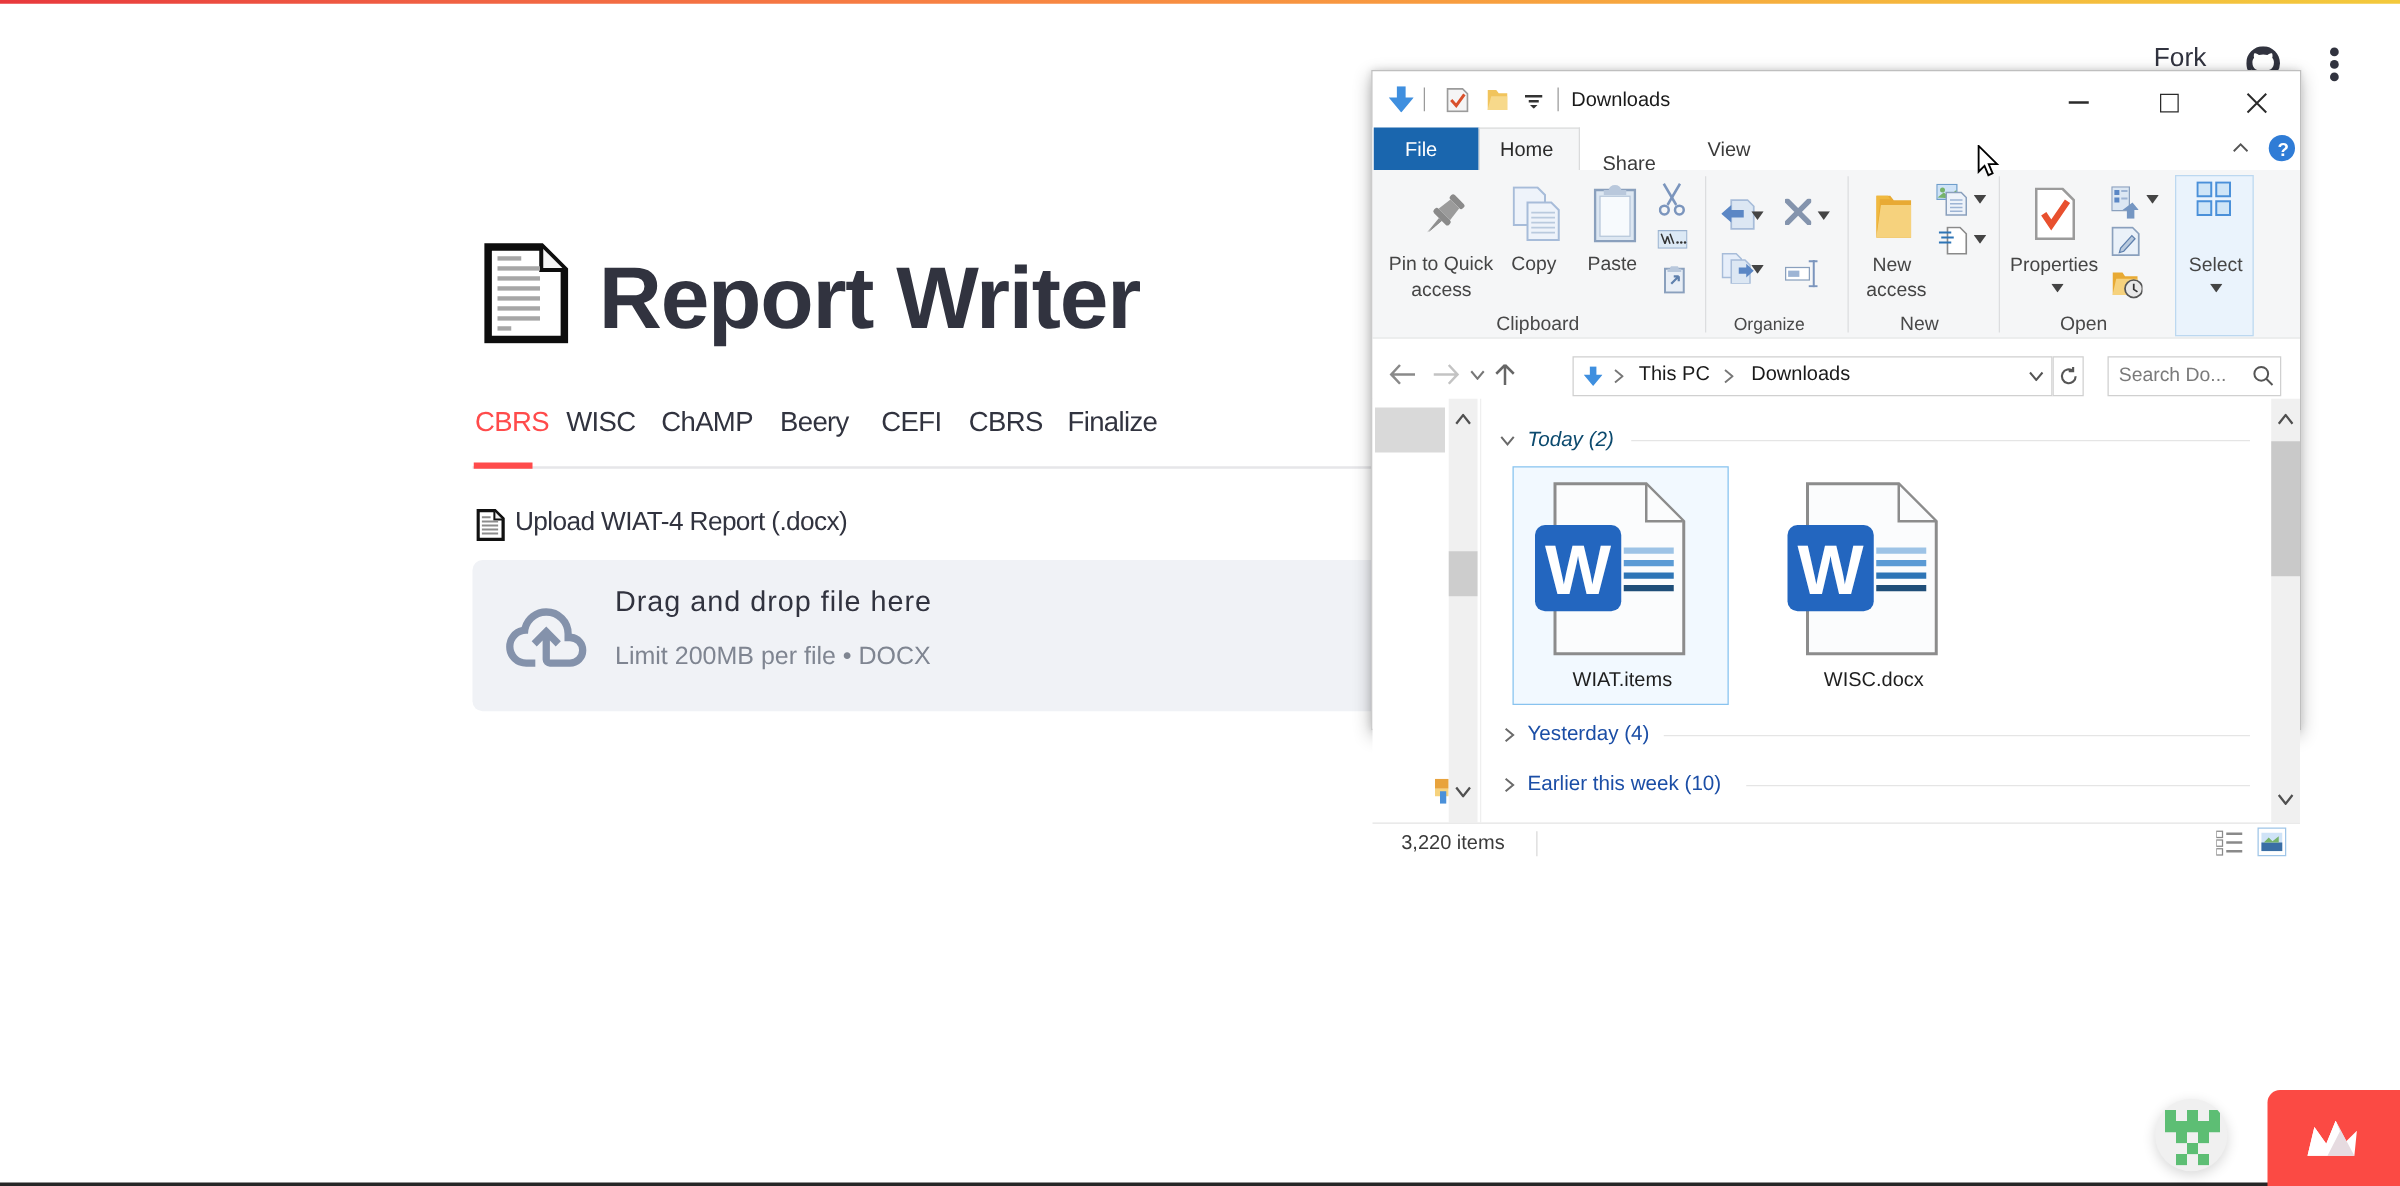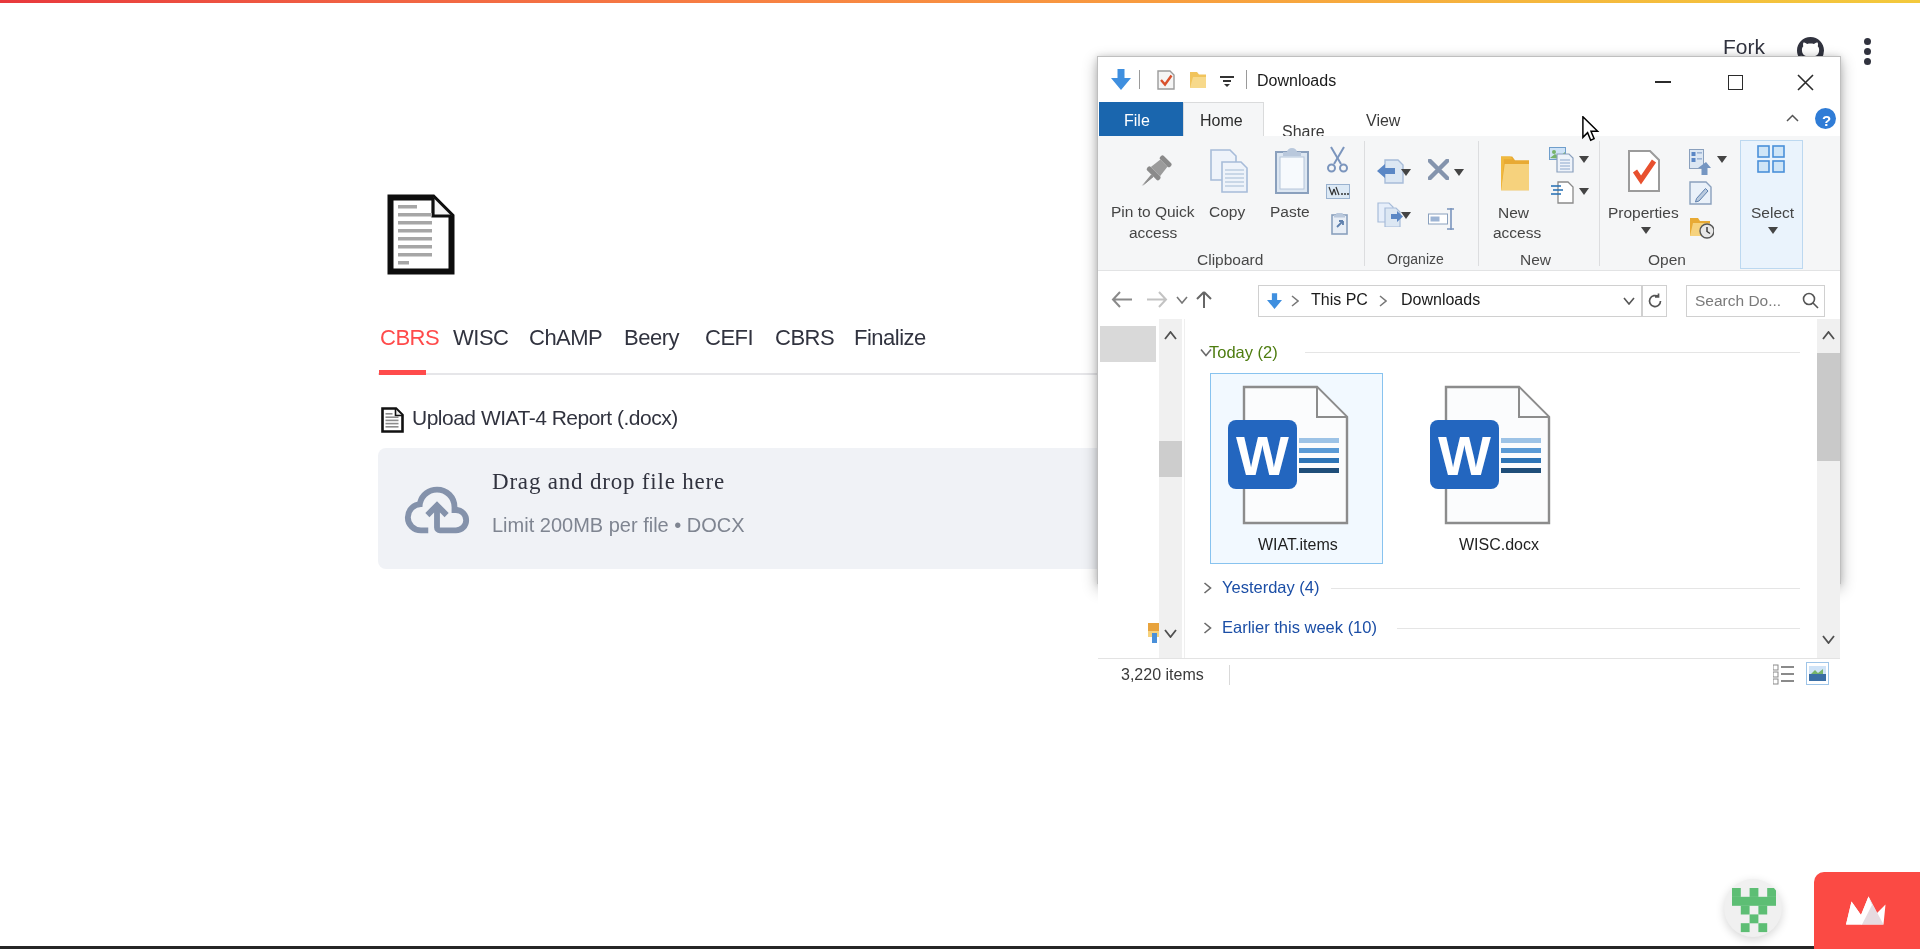--- a/index.html
+++ b/index.html
@@ -24,20 +24,21 @@
       <rect x="11" y="11" width="19" height="3.5"></rect>
       <rect x="11" y="19" width="34" height="3.5"></rect>
       <rect x="11" y="27" width="34" height="3.5"></rect>
       <rect x="11" y="35" width="34" height="3.5"></rect>
       <rect x="11" y="43" width="34" height="3.5"></rect>
       <rect x="11" y="51" width="34" height="3.5"></rect>
       <rect x="11" y="59" width="34" height="3.5"></rect>
       <rect x="11" y="67" width="11" height="3.5"></rect>
     </g>
   </svg>
+  <div class="txt" id="title" style="left:479px;top:203px;font-size:70px;font-weight:700;color:#31333F;letter-spacing:-1px;">Report Writer</div>
 
   <div class="txt tab" style="left:380px;top:327px;font-size:22px;letter-spacing:-0.5px;color:#ff4b4b;">CBRS</div>
   <div class="txt tab" style="left:453px;top:327px;font-size:22px;letter-spacing:-0.5px;color:#31333F;">WISC</div>
   <div class="txt tab" style="left:529px;top:327px;font-size:22px;letter-spacing:-0.5px;color:#31333F;">ChAMP</div>
   <div class="txt tab" style="left:624px;top:327px;font-size:22px;letter-spacing:-0.5px;color:#31333F;">Beery</div>
   <div class="txt tab" style="left:705px;top:327px;font-size:22px;letter-spacing:-0.5px;color:#31333F;">CEFI</div>
   <div class="txt tab" style="left:775px;top:327px;font-size:22px;letter-spacing:-0.5px;color:#31333F;">CBRS</div>
   <div class="txt tab" style="left:854px;top:327px;font-size:22px;letter-spacing:-0.5px;color:#31333F;">Finalize</div>
   <div class="abs" style="left:378px;top:373px;width:1164px;height:2px;background:#e6e6e9;"></div>
   <div class="abs" style="left:379px;top:370px;width:47px;height:5px;background:#ff4b4b;"></div>
@@ -52,21 +53,21 @@
       <rect x="4.5" y="15.8" width="13" height="1.6"></rect>
       <rect x="4.5" y="19" width="13" height="1.6"></rect>
     </g>
   </svg>
   <div class="txt" id="subhdr" style="left:412px;top:407px;font-size:21px;font-weight:400;letter-spacing:-0.5px;color:#31333F;">Upload WIAT-4 Report (.docx)</div>
 
   <div class="abs" style="left:378px;top:448px;width:1164px;height:121px;background:#f0f2f6;border-radius:8px;"></div>
   <svg class="abs" style="left:402px;top:475px;" width="70" height="70" viewBox="0 0 24 24">
     <path fill="#8492ab" d="M6.5 20q-2.28 0-3.89-1.57Q1 16.85 1 14.58q0-1.95 1.17-3.48 1.18-1.53 3.08-1.95.63-2.3 2.5-3.72Q9.63 4 12 4q2.93 0 4.96 2.04Q19 8.07 19 11q1.73.2 2.86 1.5 1.14 1.28 1.14 3 0 1.88-1.31 3.19T18.5 20H13q-.82 0-1.41-.59Q11 18.83 11 18v-5.15l-1.6 1.6L8 13l4-4 4 4-1.4 1.45-1.6-1.6V18h5.5q1.05 0 1.77-.73.73-.72.73-1.77t-.73-1.77q-.72-.73-1.77-.73H17v-2q0-2.07-1.46-3.54Q14.08 6 12 6 9.93 6 8.46 7.46 7 8.93 7 11h-.5q-1.45 0-2.47 1.03Q3 13.05 3 14.5q0 1.45 1.03 2.48Q5.05 18 6.5 18H9v2Z"></path>
   </svg>
-  <div class="txt" id="dragtxt" style="left:492px;top:470px;font-size:23px;letter-spacing:0.8px;color:#31333F;font-family:Liberation Serif, serif;">Drag and drop file here</div>
+  <div class="txt" id="dragtxt" style="left:492px;top:470px;font-size:23px;letter-spacing:0.8px;color:#31333F;">Drag and drop file here</div>
   <div class="txt" id="limittxt" style="left:492px;top:515px;font-size:20px;color:#7f8591;">Limit 200MB per file • DOCX</div>
 
   <div class="txt" style="left:1723px;top:36px;font-size:21px;color:#31333F;">Fork</div>
   <svg class="abs" style="left:1797px;top:37px;" width="27" height="27" viewBox="0 0 16 16" fill="#31333F">
     <path d="M8 0C3.58 0 0 3.58 0 8c0 3.54 2.29 6.53 5.47 7.59.4.07.55-.17.55-.38 0-.19-.01-.82-.01-1.49-2.01.37-2.53-.49-2.69-.94-.09-.23-.48-.94-.82-1.13-.28-.15-.68-.52-.01-.53.63-.01 1.08.58 1.23.82.72 1.21 1.87.87 2.33.66.07-.52.28-.87.51-1.07-1.78-.2-3.64-.89-3.64-3.95 0-.87.31-1.59.82-2.15-.08-.2-.36-1.02.08-2.12 0 0 .67-.21 2.2.82.64-.18 1.32-.27 2-.27s1.36.09 2 .27c1.53-1.04 2.2-.82 2.2-.82.44 1.1.16 1.92.08 2.12.51.56.82 1.27.82 2.15 0 3.07-1.87 3.75-3.65 3.95.29.25.54.73.54 1.48 0 1.07-.01 1.93-.01 2.2 0 .21.15.46.55.38A8.01 8.01 0 0 0 16 8c0-4.42-3.58-8-8-8z"></path>
   </svg>
   <div class="abs" style="left:1864px;top:38px;width:7px;height:7px;border-radius:50%;background:#31333F;"></div>
   <div class="abs" style="left:1864px;top:48px;width:7px;height:7px;border-radius:50%;background:#31333F;"></div>
   <div class="abs" style="left:1864px;top:58px;width:7px;height:7px;border-radius:50%;background:#31333F;"></div>
 
@@ -337,21 +338,21 @@
     <div class="abs" style="left:61px;top:384px;width:23px;height:36px;background:#cdcdcd;"></div>
     <svg class="abs" style="left:66px;top:572px;" width="13" height="9" viewBox="0 0 13 9">
         <path d="M1 1 L6.5 8 L12 1" stroke="#505050" stroke-width="1.8" fill="none"></path>
       </svg>
 
     <div class="abs" style="left:86px;top:262px;width:1px;height:339px;background:#efefef;"></div>
 
     <svg class="abs" style="left:102px;top:291px;" width="12" height="9" viewBox="0 0 12 9">
         <path d="M1 1.5 L6 7.5 L11 1.5" stroke="#6a6a6a" stroke-width="1.6" fill="none"></path>
       </svg>
-    <div class="txt" style="left:111px;top:287px;font-size:16.5px;color:#4d7c0f;">Today (2)</div>
+    <div class="txt" style="left:124px;top:287px;font-size:16.5px;color:#0c4a6e;font-style:italic;">Today (2)</div>
     <div class="abs" style="left:207px;top:295px;width:495px;height:1px;background:#e5e5e5;"></div>
 
     <div class="abs" style="left:112px;top:316px;width:173px;height:191px;background:#f2f9ff;border:1px solid #88c3ef;"></div>
 
     <svg class="abs" style="left:128px;top:328px;" width="124" height="140" viewBox="0 0 124 140">
       <path d="M18 2 H91 L121 32 V138 H18 Z" fill="#fbfcfd" stroke="#8c8c8c" stroke-width="2.4"></path>
       <path d="M91 3 V32 H120" fill="#fbfcfd" stroke="#8c8c8c" stroke-width="2"></path>
       <rect x="2" y="35" width="69" height="69" rx="8" fill="#2366bf"></rect>
       <text x="36.5" y="90" font-family="Liberation Sans" font-size="56" font-weight="700" fill="#fff" text-anchor="middle">W</text>
       <rect x="73" y="53" width="40" height="5" fill="#9dc3e6"></rect>

